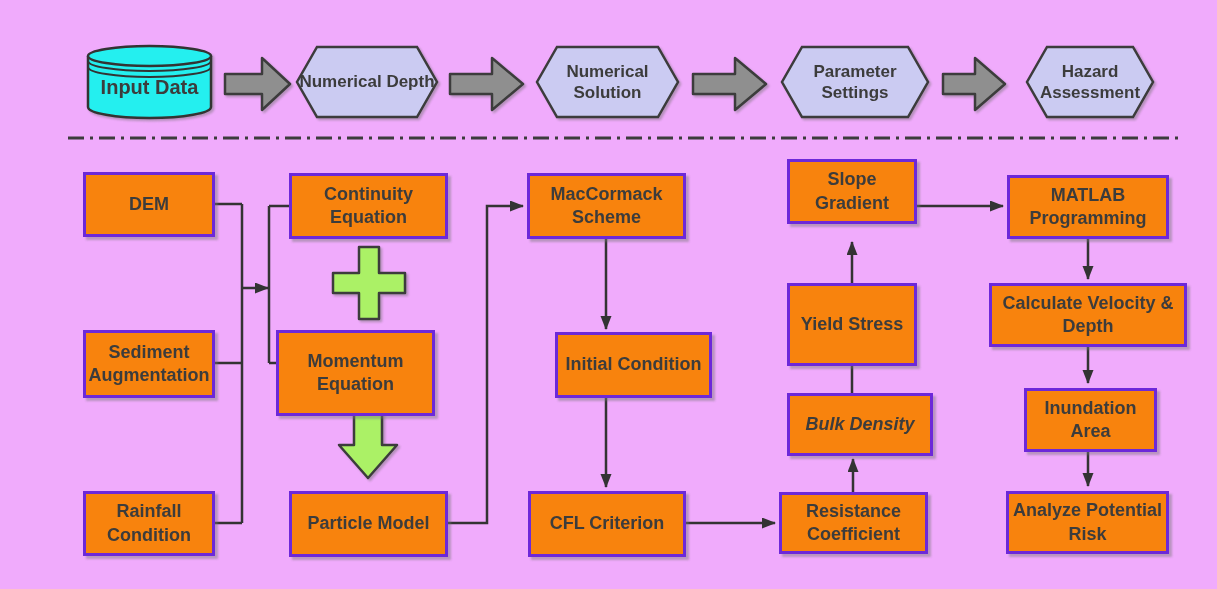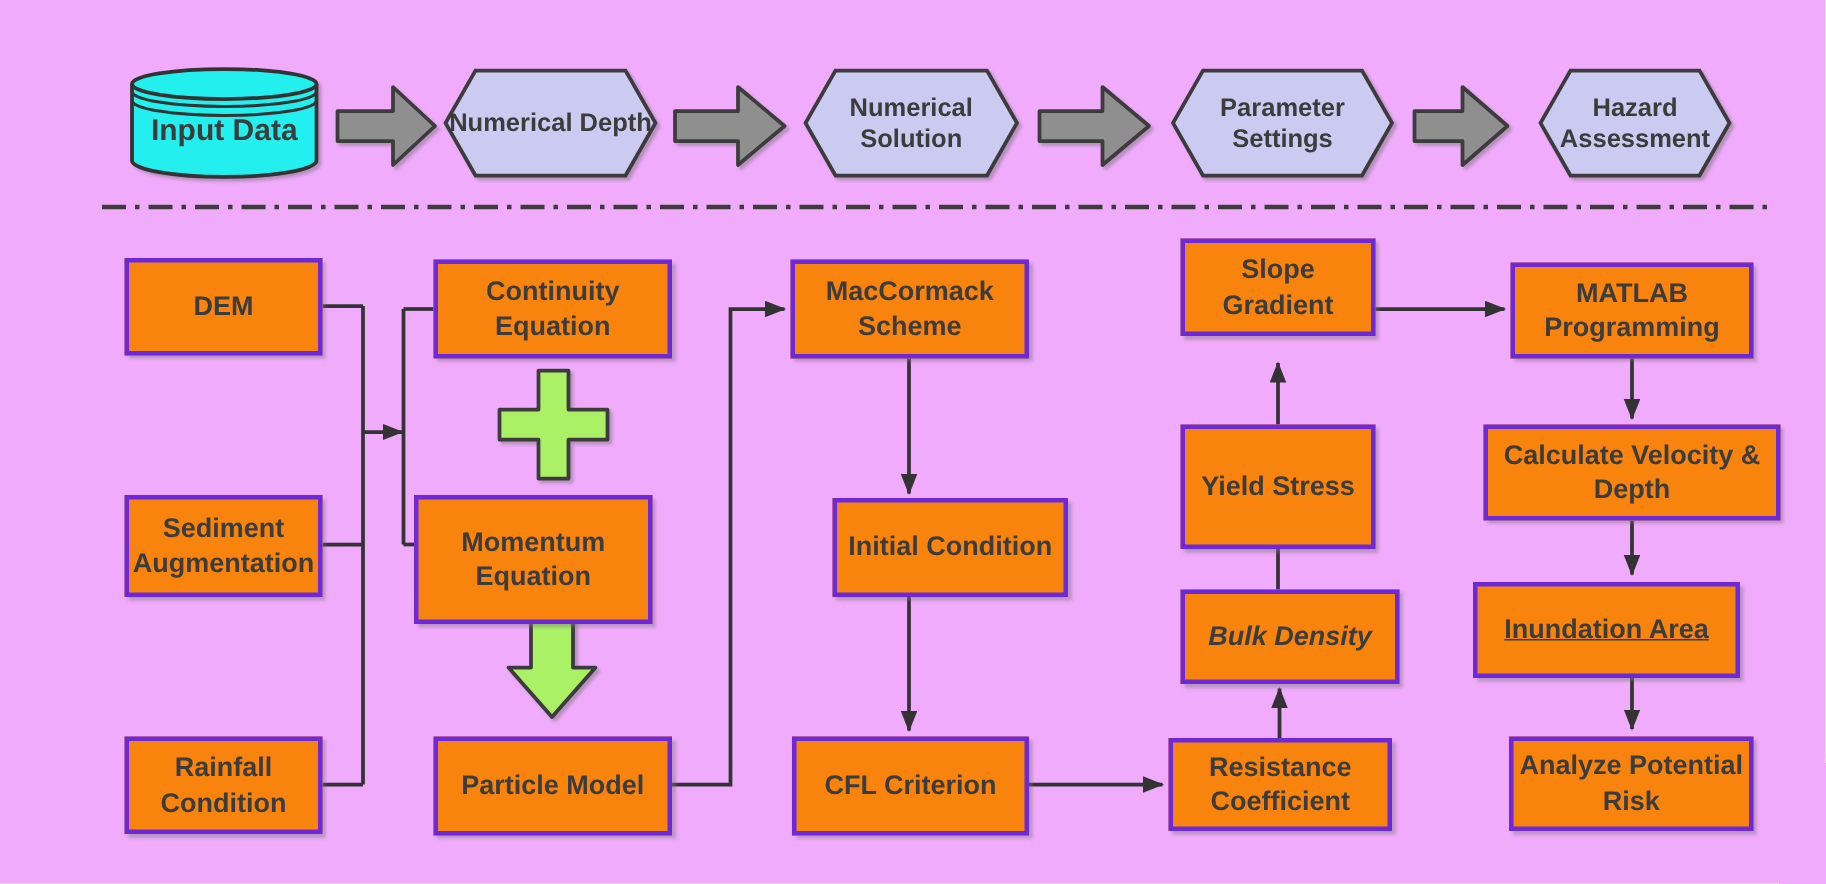--- a/index.html
+++ b/index.html
@@ -115,16 +115,16 @@
   <div class="obox" style="left:555px;top:332px;width:157px;height:66px;">Initial Condition</div>
   <div class="obox" style="left:528px;top:491px;width:158px;height:66px;">CFL Criterion</div>
 
   <div class="obox" style="left:787px;top:159px;width:130px;height:65px;">Slope Gradient</div>
   <div class="obox" style="left:787px;top:283px;width:130px;height:83px;">Yield Stress</div>
   <div class="obox" style="left:787px;top:393px;width:146px;height:63px;font-style:italic;">Bulk Density</div>
   <div class="obox" style="left:779px;top:492px;width:149px;height:62px;">Resistance Coefficient</div>
 
   <div class="obox" style="left:1007px;top:175px;width:162px;height:64px;">MATLAB Programming</div>
   <div class="obox" style="left:989px;top:283px;width:198px;height:64px;">Calculate Velocity &amp; Depth</div>
-  <div class="obox" style="left:982px;top:388px;width:178px;height:64px;text-decoration:underline;">Inundation Area</div>
+  <div class="obox" style="left:1024px;top:388px;width:133px;height:64px;">Inundation Area</div>
   <div class="obox" style="left:1006px;top:491px;width:163px;height:63px;">Analyze Potential Risk</div>
 
 </div>
 
 </body></html>

